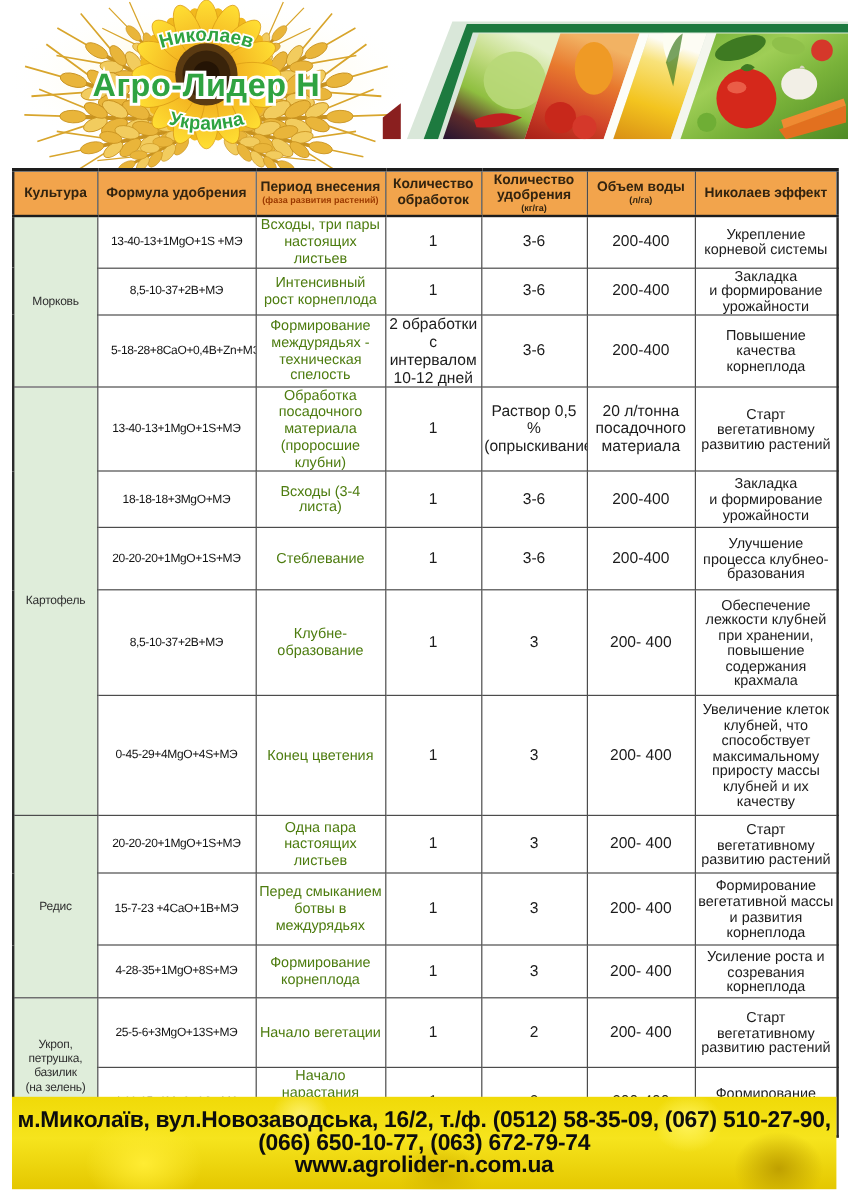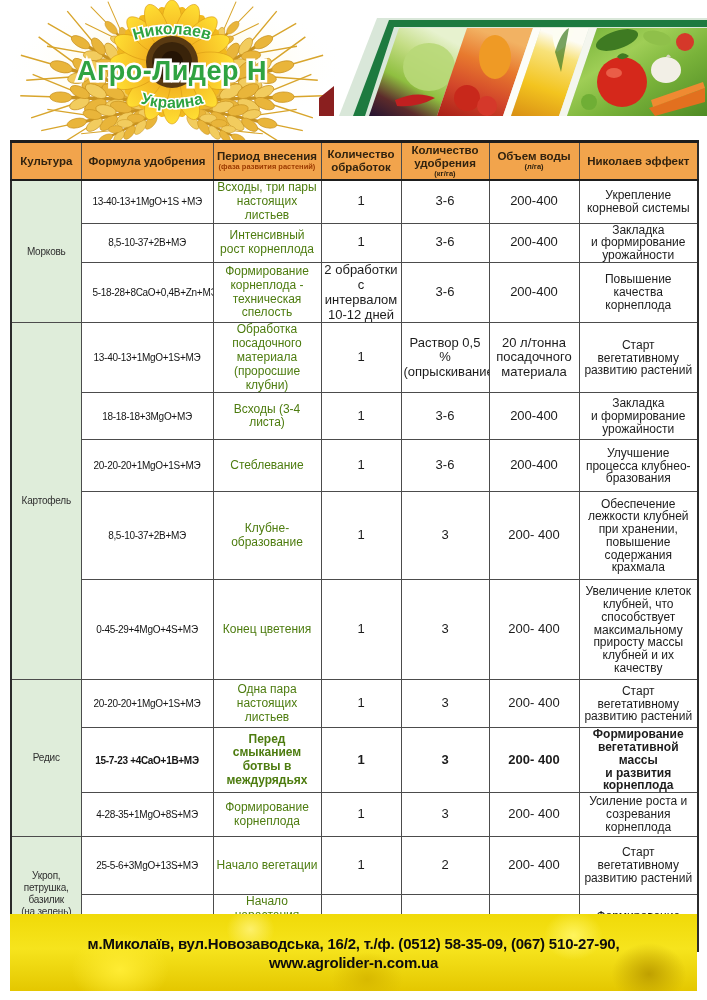--- a/index.html
+++ b/index.html
@@ -23,36 +23,36 @@
   th .sub { display:block; font-size:7.5px; font-weight:bold; color:#32230f; }
   th .sub.red { color:#9c3a00; }
   td.crop { background:#DFEDDA; font-size:10px; letter-spacing:-0.2px; color:#2f2f2f; white-space:pre-line; line-height:1.2; }
   td.c-formula { font-size:10px; letter-spacing:-0.3px; color:#141414; padding:0 11px; white-space:nowrap; }
   td.c-period { font-size:12px; color:#4d7c0f; line-height:1.15; padding:0 2px; white-space:pre-line; }
   td.c-num { font-size:13px; color:#1c1c1c; line-height:1.15; padding:0 2px; }
   td.c-effect { font-size:12px; color:#1c1c1c; line-height:1.06; padding:0 1px; white-space:pre-line; }
   tr.r0  td{height:36px;} tr.r1 td{height:38px;} tr.r2 td{height:50px;}
   tr.r3  td{height:69px;} tr.r4 td{height:47px;} tr.r5 td{height:52px;}
   tr.r6  td{height:88px;text-align:center;} tr.r7 td{height:100px;margin-left:29px;}
-  tr.r8  td{height:48px;} tr.r9 td{height:60px;font-weight:bold;} tr.r10 td{height:44px;}
+  tr.r8  td{height:48px;} tr.r9 td{height:60px;} tr.r10 td{height:44px;}
   tr.r11 td{height:58px;} tr.r12 td{height:48px;}
 
   
   .footer {
     position:absolute; left:10px; top:914px; width:687px; height:77px;
     display:flex; flex-direction:column; justify-content:center; text-align:center;
     background:
       radial-gradient(45px 38px at 82% 28%, #fff45e 0%, rgba(255,244,94,0) 65%),
       radial-gradient(70px 52px at 16% 72%, #ffec33 0%, rgba(255,236,51,0) 70%),
       radial-gradient(55px 42px at 52% 85%, #d8b900 0%, rgba(216,185,0,0) 65%),
       radial-gradient(60px 50px at 93% 78%, #bfa000 0%, rgba(191,160,0,0) 62%),
       radial-gradient(40px 36px at 35% 20%, #fdf06a 0%, rgba(253,240,106,0) 60%),
       linear-gradient(180deg, #f0da08 0%, #f6e41d 45%, #e4c700 100%);
   }
-  .footer div { color:#0d0d0d; font-weight:bold; font-size:15px; line-height:19px; letter-spacing:-0.2px; }
+  .footer div { color:#0d0d0d; font-weight:bold; font-size:19px; line-height:19px; letter-spacing:-0.2px; }
 </style>
 </head>
 <body>
 
 <div class="page">
 
   <svg class="logo" viewBox="0 0 352 140">
     <defs>
       <radialGradient id="glow">
         <stop offset="0" stop-color="#ffe87a" stop-opacity="0.5"></stop>
@@ -245,21 +245,21 @@
         <td class="c-formula">8,5-10-37+2В+МЭ</td>
         <td class="c-period">Интенсивный рост корнеплода</td>
         <td class="c-num">1</td>
         <td class="c-num">3-6</td>
         <td class="c-num">200-400</td>
         <td class="c-effect">Закладка
 и формирование урожайности</td>
       </tr>
       <tr class="r2">
         <td class="c-formula">5-18-28+8CaO+0,4В+Zn+МЭ</td>
-        <td class="c-period">Формирование корнеплода - техническая спелость</td>
+        <td class="c-period">Формирование междурядьях - техническая спелость</td>
         <td class="c-num">2 обработки с интервалом 10-12 дней</td>
         <td class="c-num">3-6</td>
         <td class="c-num">200-400</td>
         <td class="c-effect">Повышение качества корнеплода</td>
       </tr>
       <tr class="r3">
         <td class="crop" rowspan="5">Картофель</td>
         <td class="c-formula">13-40-13+1MgO+1S+МЭ</td>
         <td class="c-period">Обработка посадочного материала (проросшие клубни)</td>
         <td class="c-num">1</td>
@@ -346,16 +346,17 @@
         <td class="c-num">1</td>
         <td class="c-num">2</td>
         <td class="c-num">200-400</td>
         <td class="c-effect">Формирование вегетативной массы</td>
       </tr>
     </tbody>
   </table>
 
   <div class="footer">
     <div>м.Миколаїв, вул.Новозаводська, 16/2, т./ф. (0512) 58-35-09, (067) 510-27-90,</div>
+    <div>(066) 650-10-77, (063) 672-79-74</div>
     <div>www.agrolider-n.com.ua</div>
   </div>
 
 </div>
 
 </body></html>

